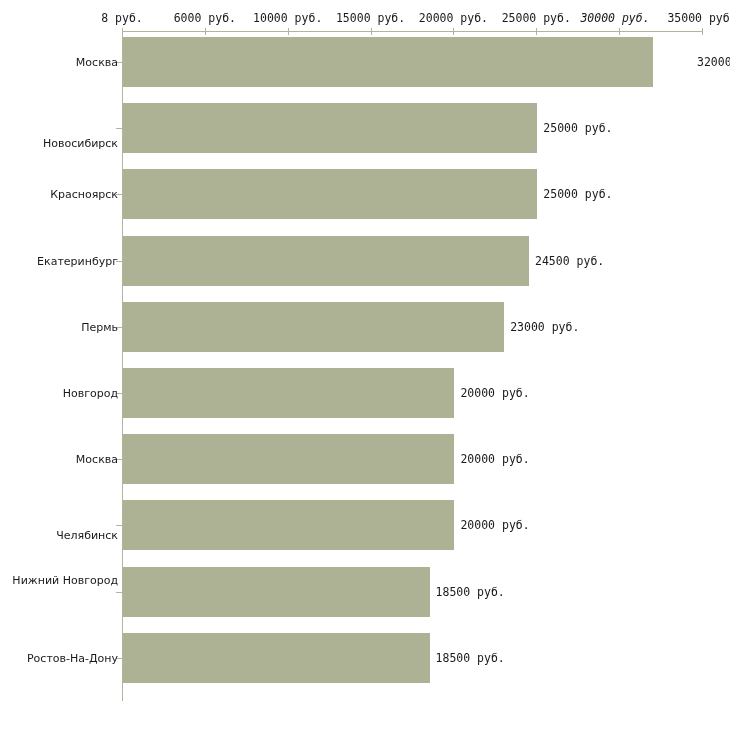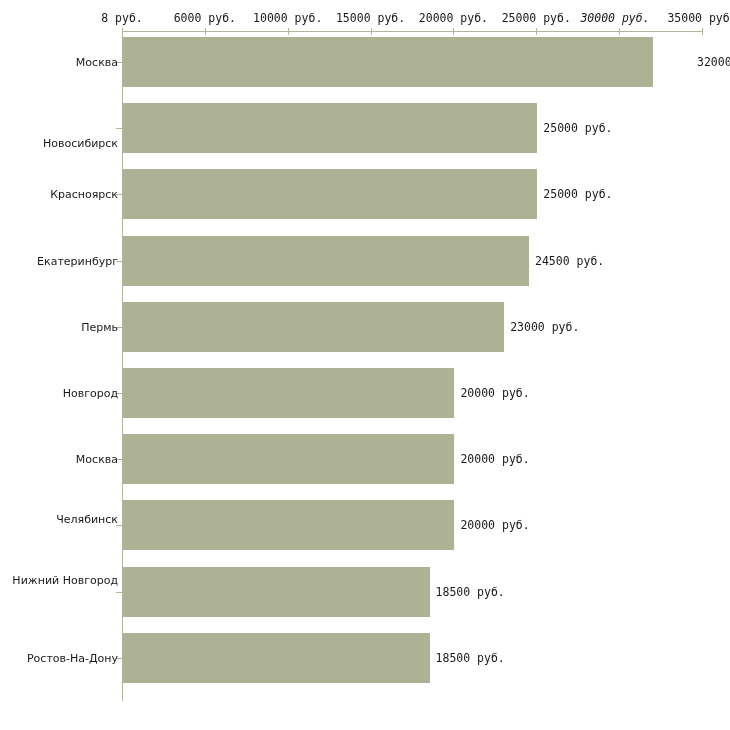--- a/index.html
+++ b/index.html
@@ -126,21 +126,21 @@
       <div class="y-tick-label" style="top: 194.4px;">Красноярск</div>
       <div class="y-tick" style="top: 261px;"></div>
       <div class="y-tick-label" style="top: 260.6px;">Екатеринбург</div>
       <div class="y-tick" style="top: 327px;"></div>
       <div class="y-tick-label" style="top: 326.8px;">Пермь</div>
       <div class="y-tick" style="top: 393px;"></div>
       <div class="y-tick-label" style="top: 393px;">Новгород</div>
       <div class="y-tick" style="top: 459px;"></div>
       <div class="y-tick-label" style="top: 459.2px;">Москва</div>
       <div class="y-tick" style="top: 525px;"></div>
-      <div class="y-tick-label" style="top: 519px;">Челябинск</div>
+      <div class="y-tick-label" style="top: 535px;">Челябинск</div>
       <div class="y-tick" style="top: 592px;"></div>
       <div class="y-tick-label" style="top: 580px; text-align: right;">Нижний Новгород</div>
       <div class="y-tick" style="top: 658px;"></div>
       <div class="y-tick-label" style="top: 657.8px; text-align: right;">Ростов-На-Дону</div>
     </div>
 
   <div id="bars">
       <div class="bar" title="Москва: 32000 руб." style="top: 37px; width: 530.286px; background: rgb(174, 178, 149);"></div>
       <div class="bar-value-label" style="left: 697px; top: 62px;">32000 руб.</div>
       <div class="bar" title="Новосибирск: 25000 руб." style="top: 103.2px; width: 414.286px; background: rgb(174, 178, 149);"></div>

